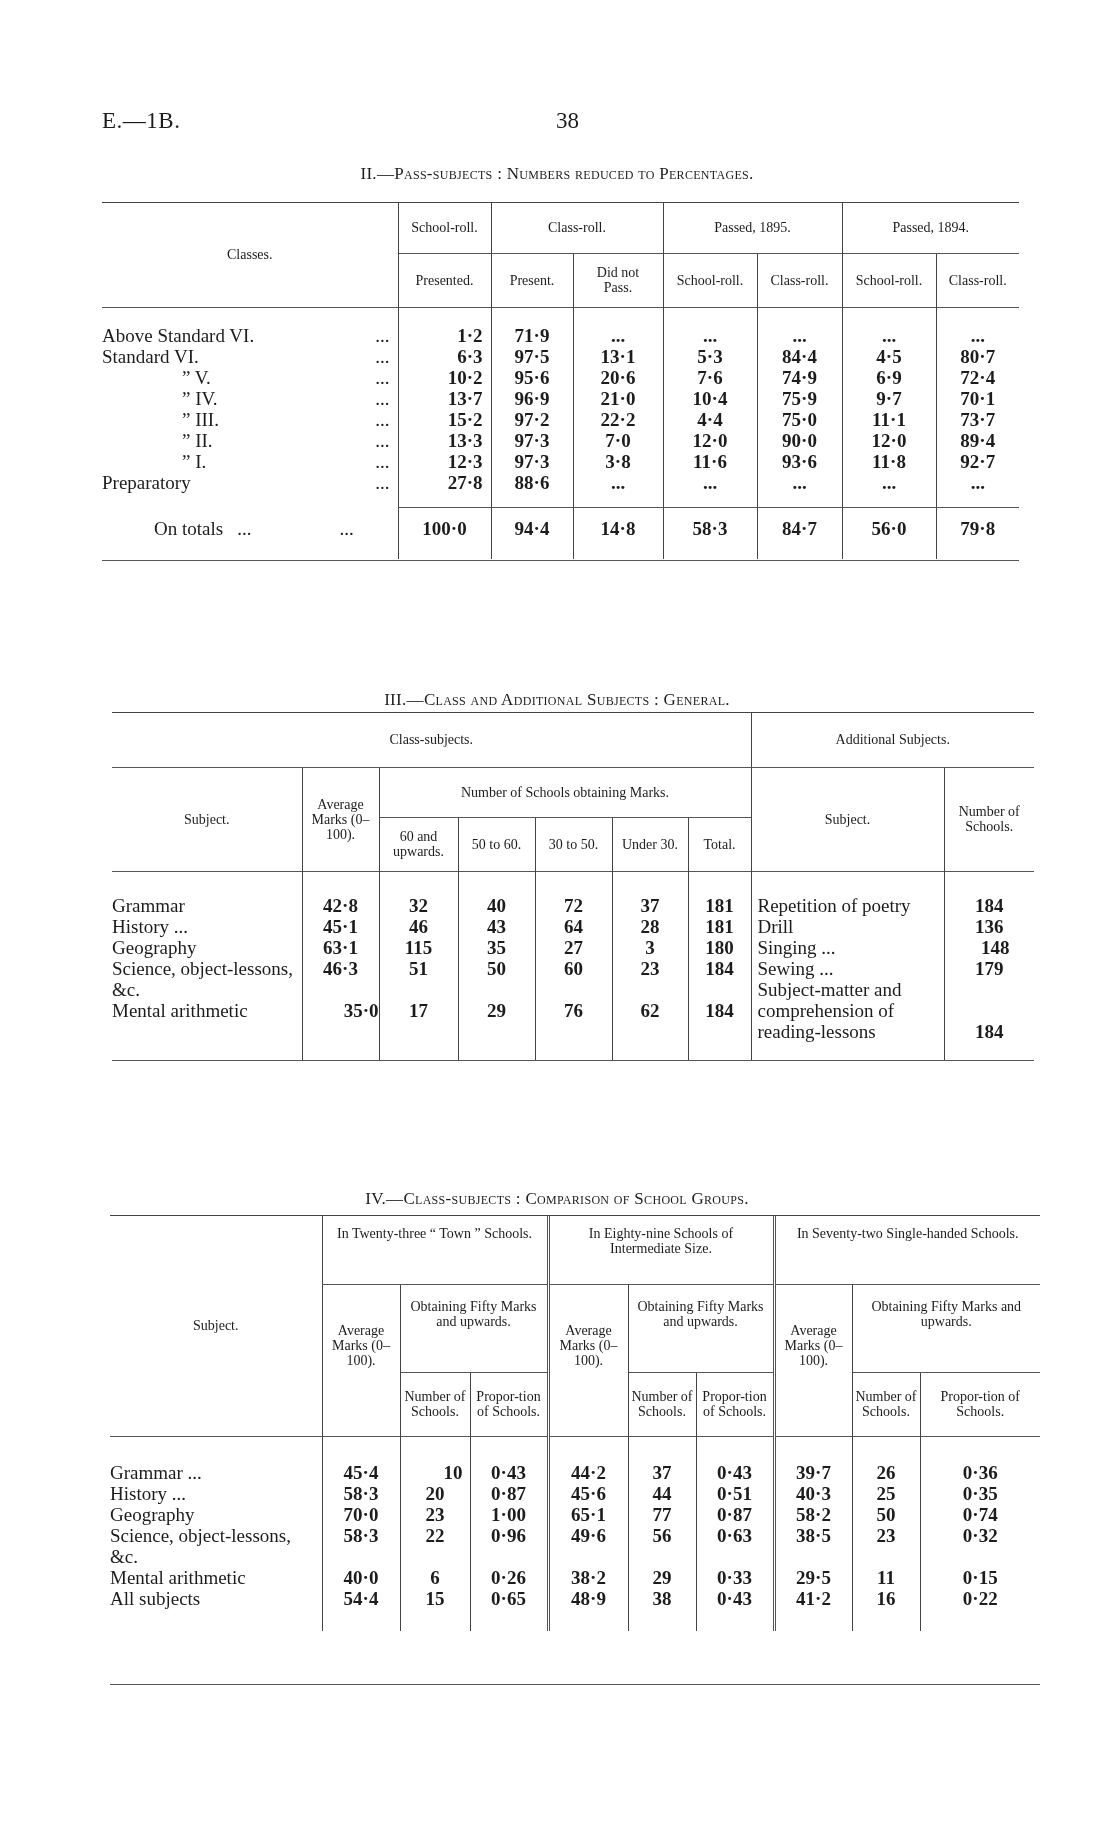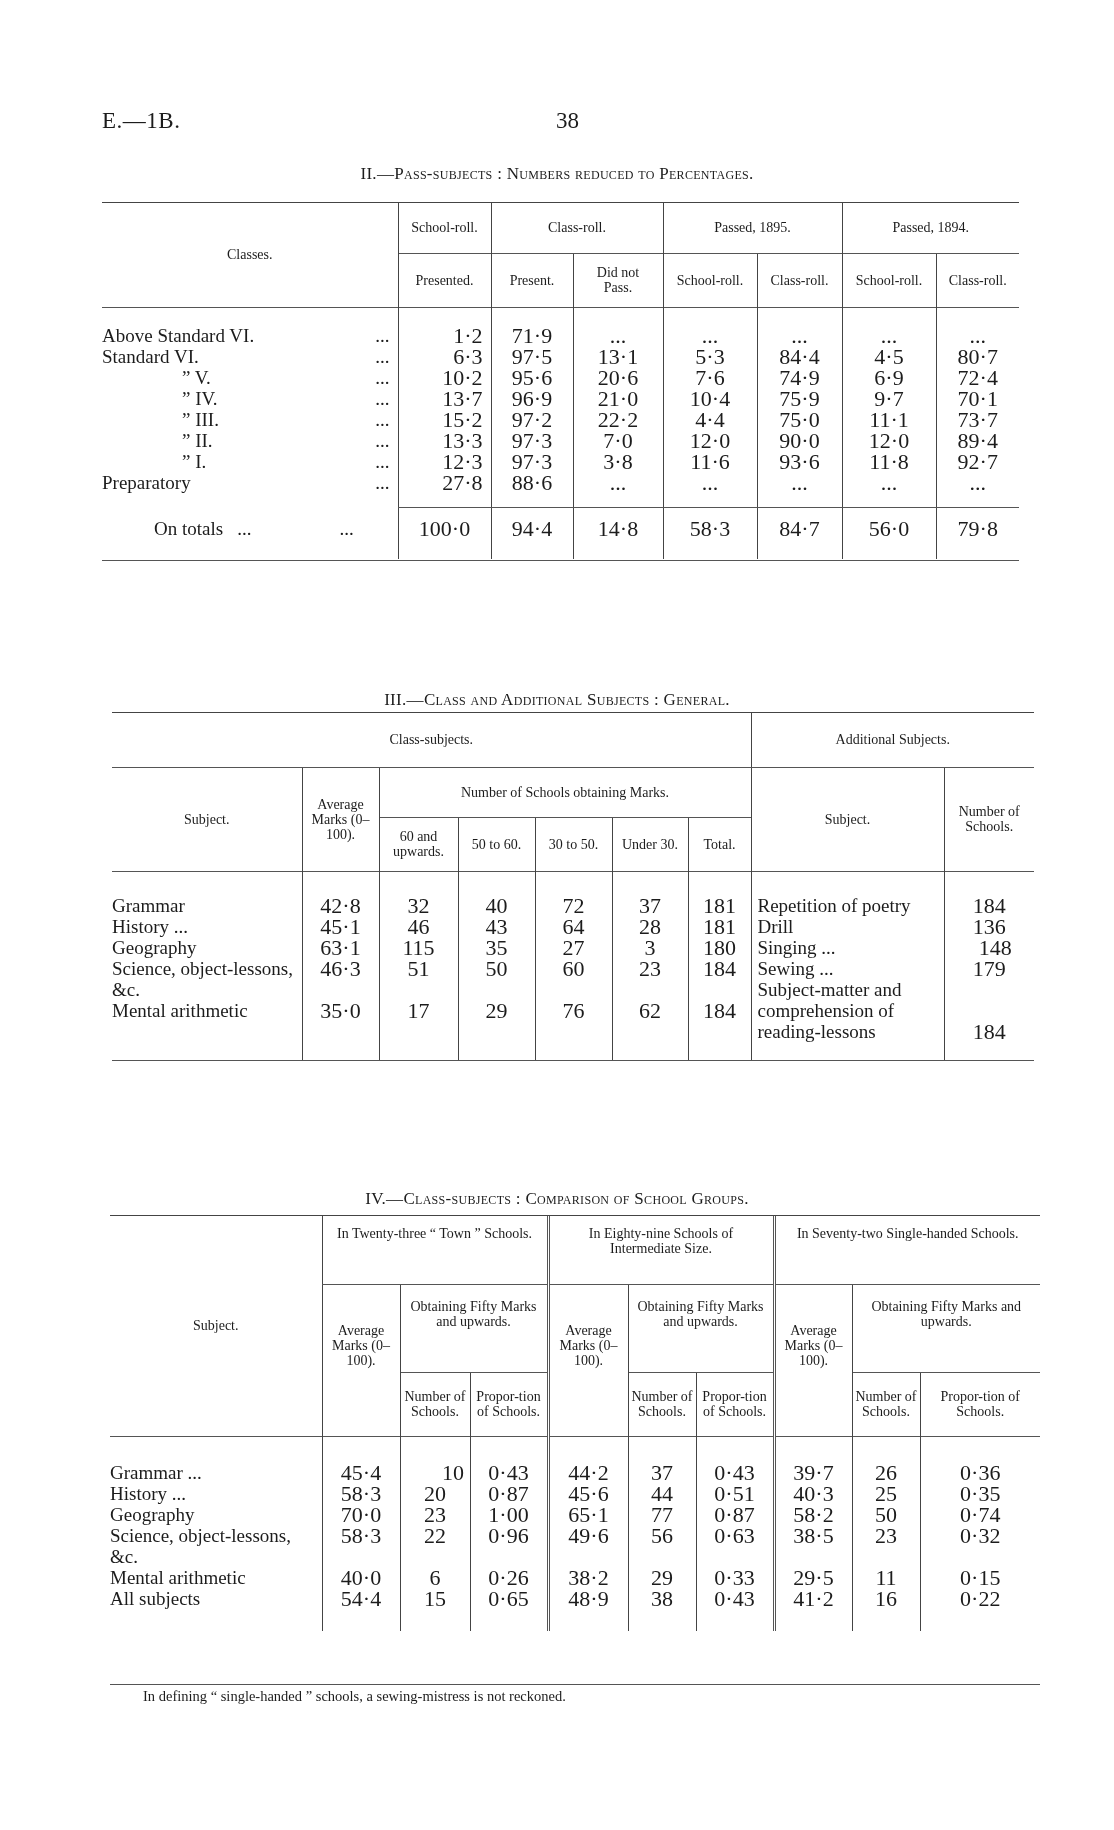--- a/index.html
+++ b/index.html
@@ -9,21 +9,21 @@
   .hdr-left { left: 102px; top: 108px; font-size: 23px; letter-spacing: 0.5px; }
   .hdr-page { left: 556px; top: 108px; font-size: 23px; }
   .title { font-size: 17px; text-align: center; width: 1114px; left: 0; letter-spacing: 0.3px; }
   .sc { font-variant: small-caps; }
   table { border-collapse: collapse; position: absolute; font-size: 14px; }
   td, th { font-weight: normal; padding: 0; vertical-align: middle; }
   .hd { font-size: 14px; text-align: center; line-height: 15px; }
   .vl { border-left: 1px solid #444; }
   .bt { border-top: 1px solid #555; }
   .bb { border-bottom: 1px solid #555; }
-  .body-cell { font-size: 22px; line-height: 21px; text-align: center; vertical-align: top; }
+  .body-cell { font-size: 19px; line-height: 21px; text-align: center; vertical-align: top; font-weight: bold; }
   .num { text-align: right; padding-right: 8px; }
   .rowlab { font-size: 19px; line-height: 21px; text-align: left; vertical-align: top; white-space: nowrap; }
   .lines div { height: 21px; }
   .note { left: 143px; top: 1688px; font-size: 14.5px; line-height: 17px; }
 </style>
 </head>
 <body>
 
 <div class="abs hdr-left">E.—1B.</div>
 <div class="abs hdr-page">38</div>
@@ -284,21 +284,21 @@
             <div style="height: 42px; padding-right: 6px;">Science, object-lessons, &amp;c.</div>
             <div style="height: 21px; margin-top: 0px;">Mental arithmetic</div>
           </div>
     </td>
     <td class="body-cell vl" style="padding-top:16px;">
           <div id="t3-avg">
             <div style="height: 21px;">42·8</div>
             <div style="height: 21px;">45·1</div>
             <div style="height: 21px;">63·1</div>
             <div style="height: 42px;">46·3</div>
-            <div style="height: 21px;">35·0</div>
+            <div style="height: 21px; text-align: right;">35·0</div>
           </div>
         </td>
     <td class="body-cell vl" style="padding-top:16px;">
           <div id="t3-c60">
             <div style="height: 21px;">32</div>
             <div style="height: 21px;">46</div>
             <div style="height: 21px;">115</div>
             <div style="height: 42px;">51</div>
             <div style="height: 21px;">17</div>
           </div>
@@ -538,14 +538,13 @@
         <td class="vl"></td>
         <td class="vl" style="border-left:3px double #555;"></td>
         <td class="vl"></td>
         <td class="vl"></td>
       </tr>
 </tbody>
   </table>
 <div class="abs" style="left:110px; top:1684px; width:930px; border-top:1px solid #555;"></div>
 
 <div class="abs note">
-  <div>In defining “ single-handed ” schools, a sewing-mistress is not reckoned.</div>
 </div>
 
 </body></html>

